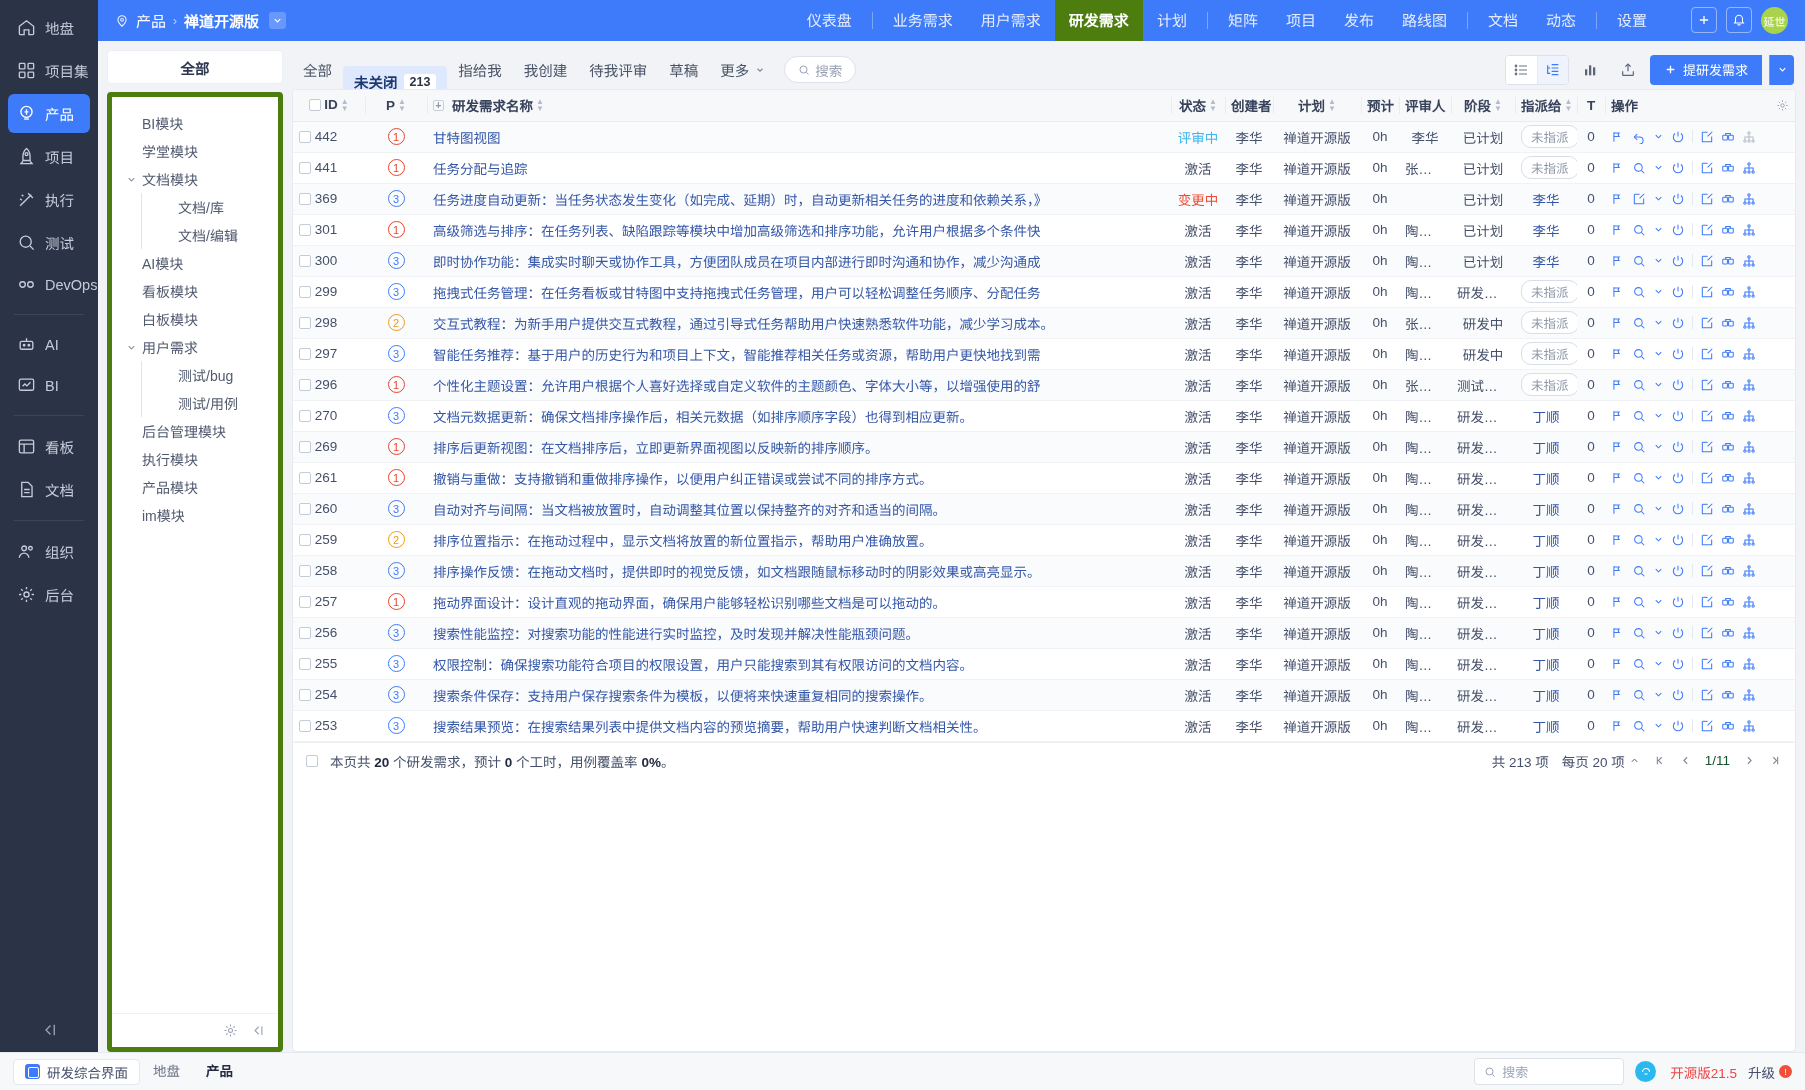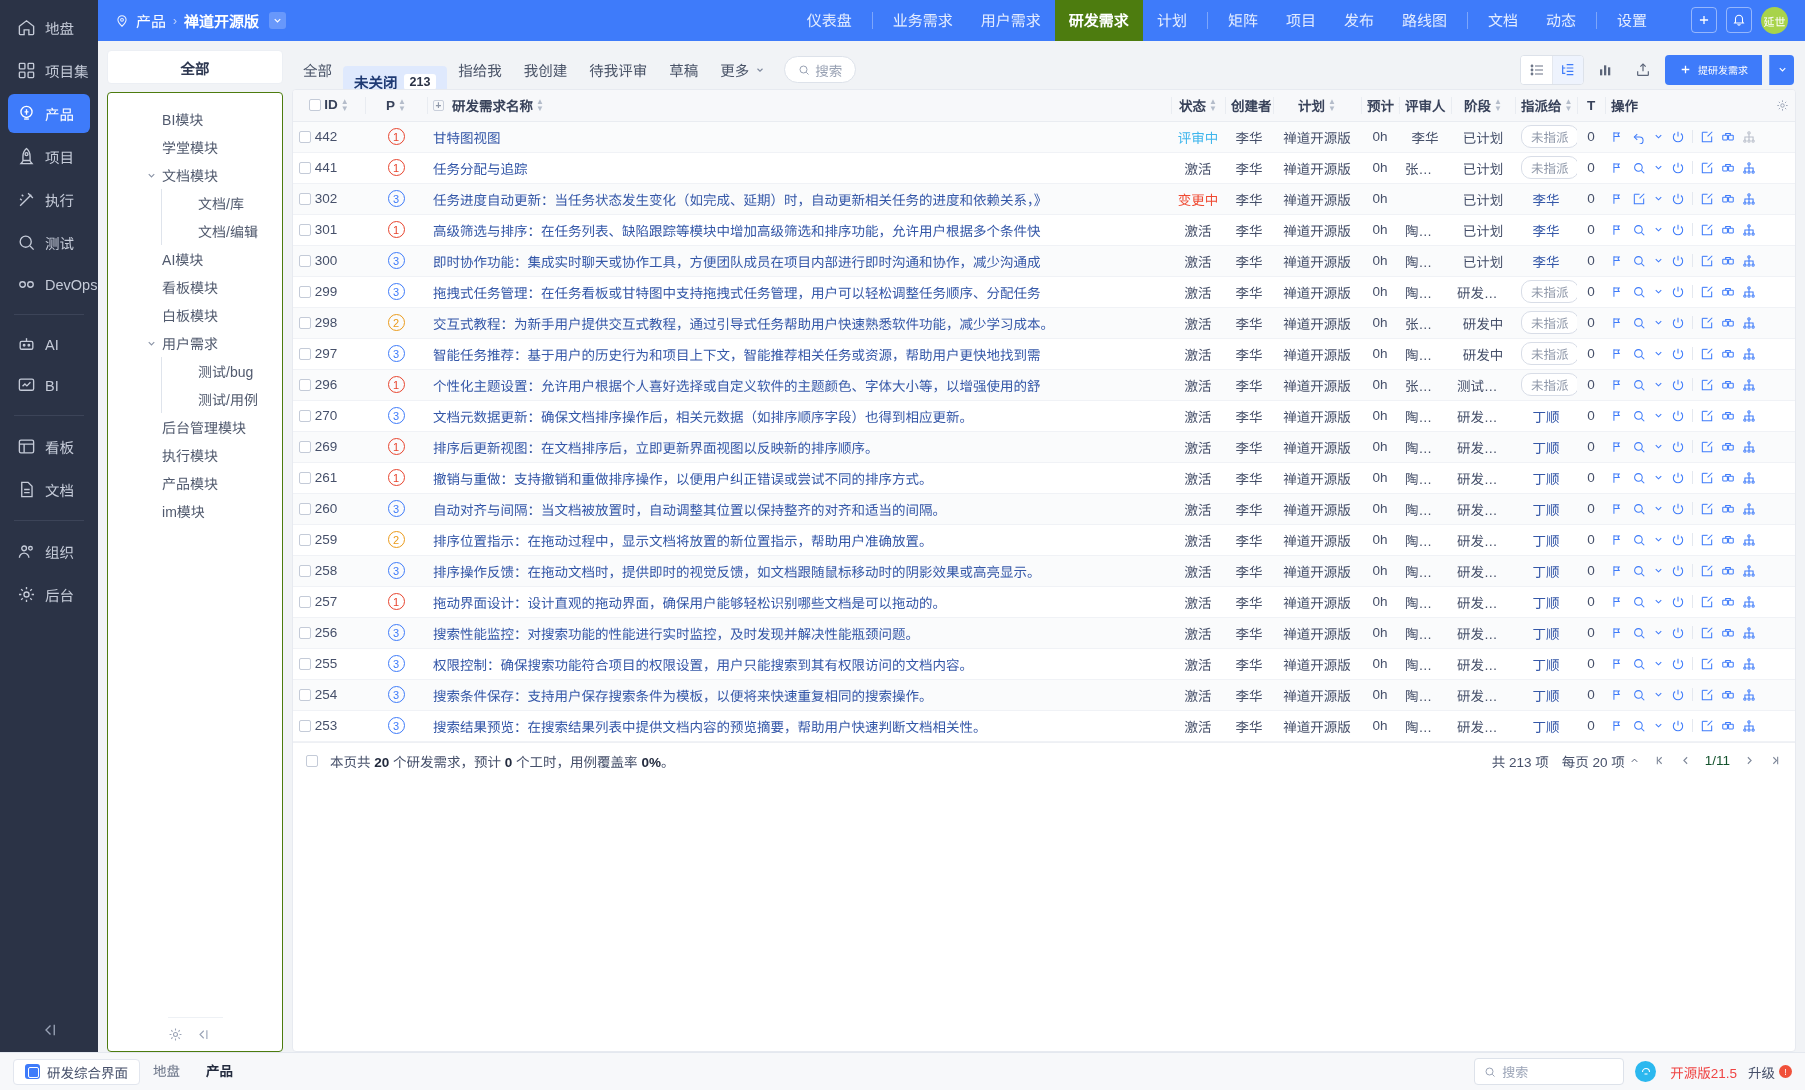--- a/index.html
+++ b/index.html
@@ -76,22 +76,22 @@
 
   
   .modpane { width: 176px; flex: 0 0 176px; display: flex; flex-direction: column; gap: 8px; }
   .mod-all {
     height: 34px; background: #fff; border-radius: 4px;
     display: flex; align-items: center; justify-content: center;
     font-size: 14.5px; color: #2f3952; font-weight: bold; cursor: pointer;
     border: 1px solid #eceff4;
   }
   .modbox {
-    flex: 1; background: #fff; border-radius: 4px; border: 1px solid #4d7c0f;
-    display: flex; flex-direction: column; overflow: hidden; min-height: 0; align-items: center;
+    flex: 1; background: #fff; border-radius: 4px; border: 5px solid #4d7c0f;
+    display: flex; flex-direction: column; overflow: hidden; min-height: 0;
   }
   .modlist { flex: 1; padding: 12px 0 6px 0; overflow: hidden; }
   .mrow {
     display: flex; align-items: center; height: 28px; font-size: 14px;
     color: #515a6e; cursor: pointer; padding-left: 14px; position: relative;
   }
   .mrow .twist { width: 14px; font-size: 10px; color: #8a93a6; flex: 0 0 14px; }
   .mrow .mlabel { margin-left: 2px; }
   .mrow.child { padding-left: 64px; }
   .mrow.child::before {
@@ -135,21 +135,21 @@
   }
   .vbtn + .vbtn { border-left: 1px solid #e4e8ef; }
   .vbtn.on { background: #eef3fd; color: #3e7bfa; }
   .iconbtn {
     width: 30px; height: 28px; display: flex; align-items: center; justify-content: center;
     cursor: pointer; color: #5b6478;
   }
   .primary {
     height: 30px; background: #3e7bfa; color: #fff; border-radius: 4px 0 0 4px;
     display: flex; align-items: center; gap: 6px; padding: 0 14px;
-    font-size: 10px; cursor: pointer; white-space: nowrap;
+    font-size: 13px; cursor: pointer; white-space: nowrap;
   }
   .primary-caret {
     height: 30px; width: 25px; background: #3e7bfa; color: #fff;
     border-radius: 0 4px 4px 0; border-left: 1px solid #6a9afb;
     display: flex; align-items: center; justify-content: center; cursor: pointer;
   }
 
   
   .tablecard {
     flex: 1; min-height: 0; background: #fff; border: 1px solid #e7eaf0;
@@ -856,21 +856,21 @@
                           <circle cx="5" cy="19" r="2"></circle>
                           <circle cx="12" cy="19" r="2"></circle>
                           <circle cx="19" cy="19" r="2"></circle>
                           <path d="M12 7v5M5 17v-5h14v5M12 12v5"></path>
                         </svg>
                       </span>
                     </div>
                   </td>
                 </tr>
                 <tr>
-                  <td><span class="cb"></span> <span>302</span></td>
+                  <td><span class="cb"></span> <span>369</span></td>
                   <td class="c-center"><span class="pri pri3">3</span></td>
                   <td><span class="titlelink">任务进度自动更新：当任务状态发生变化（如完成、延期）时，自动更新相关任务的进度和依赖关系，》</span></td>
                   <td class="c-center st-change"><span>变更中</span></td>
                   <td class="c-center">李华</td>
                   <td class="c-center">禅道开源版</td>
                   <td class="c-center">0h</td>
                   <td class="c-center"></td>
                   <td class="c-center">已计划</td>
                   <td class="c-center"><span class="userlink">李华</span></td>
                   <td class="c-center">0</td>

